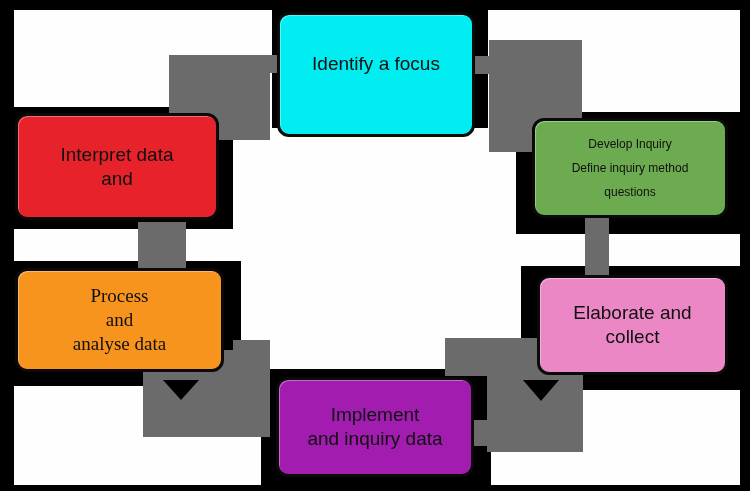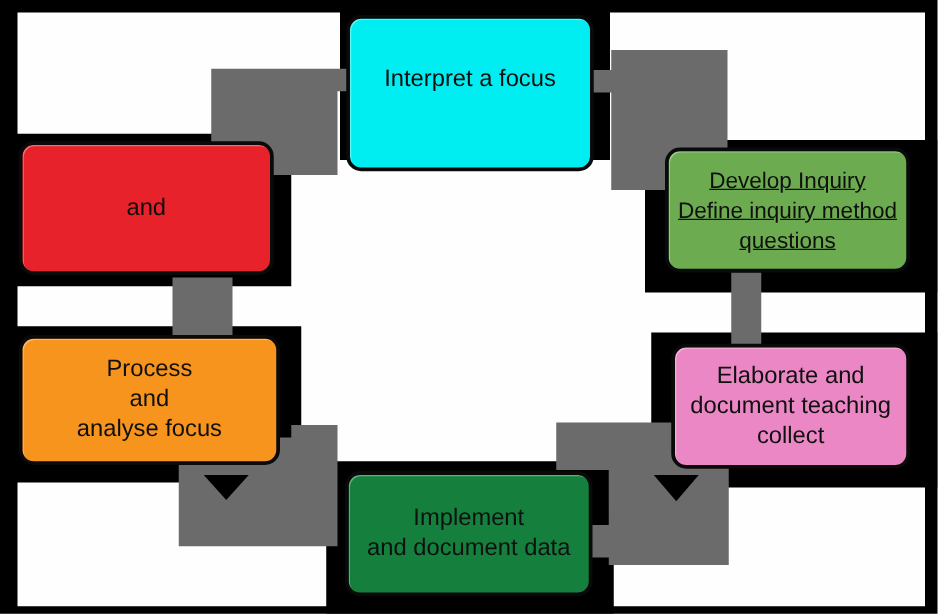--- a/index.html
+++ b/index.html
@@ -28,24 +28,24 @@
     border-radius:12px;
     display:flex;flex-direction:column;
     align-items:center;justify-content:center;
     text-align:center;
     color:#101010;
     font-size:19px;line-height:24px;
     box-shadow:inset 1px 1px 0 rgba(255,255,255,.35);
   }
   .node span{display:block;white-space:nowrap;}
   .node-identify {left:277px;top:12px; width:192px;height:97px; padding-bottom:22px;}
-  .node-develop  {left:532px;top:118px;width:190px;height:94px; font-size:18px;text-decoration:underline;}
+  .node-develop  {left:532px;top:118px;width:190px;height:94px; font-size:12px;}
   .node-elaborate{left:537px;top:275px;width:185px;height:94px;}
   .node-implement{left:276px;top:377px;width:192px;height:94px;}
-  .node-process  {left:15px; top:268px;width:203px;height:98px;}
+  .node-process  {left:15px; top:268px;width:203px;height:98px;font-family:Liberation Serif, serif;}
   .node-interpret{left:15px; top:113px;width:198px;height:101px;}
 </style>
 </head>
 <body>
 
 <div class="white-base"></div>
 
 <div class="backdrop bd-identify"></div>
 <div class="backdrop bd-develop"></div>
 <div class="backdrop bd-elaborate"></div>
@@ -58,41 +58,41 @@
   <path d="M473,56 H491 V74 H473 Z M489,40 H582 V152 H489 Z" fill="#6b6b6b"></path>
   <path d="M585,218 H609 V278 H585 Z" fill="#6b6b6b"></path>
   <path d="M445,338 H583 V376 H445 Z M487,338 H583 V452 H487 Z M458,420 H490 V446 H458 Z" fill="#6b6b6b"></path>
   <path d="M143,350 H270 V437 H143 Z M233,340 H270 V352 H233 Z M160,374 H216 V385 H160 Z" fill="#6b6b6b"></path>
   <path d="M138,222 H186 V270 H138 Z" fill="#6b6b6b"></path>
   <path fill="#000" d="M523,380 L541,401 L559,380 Z"></path>
   <path fill="#000" d="M163,380 L181,400 L199,380 Z"></path>
 </svg>
 
 <div class="node node-identify" style="background-color: rgb(0, 238, 242);">
-  <span>Interpret a focus</span>
+  <span>Identify a focus</span>
 </div>
 
 <div class="node node-develop" style="background-color: rgb(108, 171, 80);">
   <span>Develop Inquiry</span>
   <span>Define inquiry method</span>
   <span>questions</span>
 </div>
 
 <div class="node node-elaborate" style="background-color: rgb(236, 135, 197);">
   <span>Elaborate and</span>
-  <span>document teaching</span>
   <span>collect</span>
 </div>
 
-<div class="node node-implement" style="background-color: #15803d; text-align: center;">
+<div class="node node-implement" style="background-color: #a21caf; text-align: center;">
   <span>Implement</span>
-  <span>and document data</span>
+  <span>and inquiry data</span>
 </div>
 
 <div class="node node-process" style="background-color: rgb(247, 148, 29);">
   <span>Process</span>
   <span>and</span>
-  <span>analyse focus</span>
+  <span>analyse data</span>
 </div>
 
 <div class="node node-interpret" style="background-color: rgb(232, 34, 42);">
+  <span>Interpret data</span>
   <span>and</span>
 </div>
 
 </body></html>

